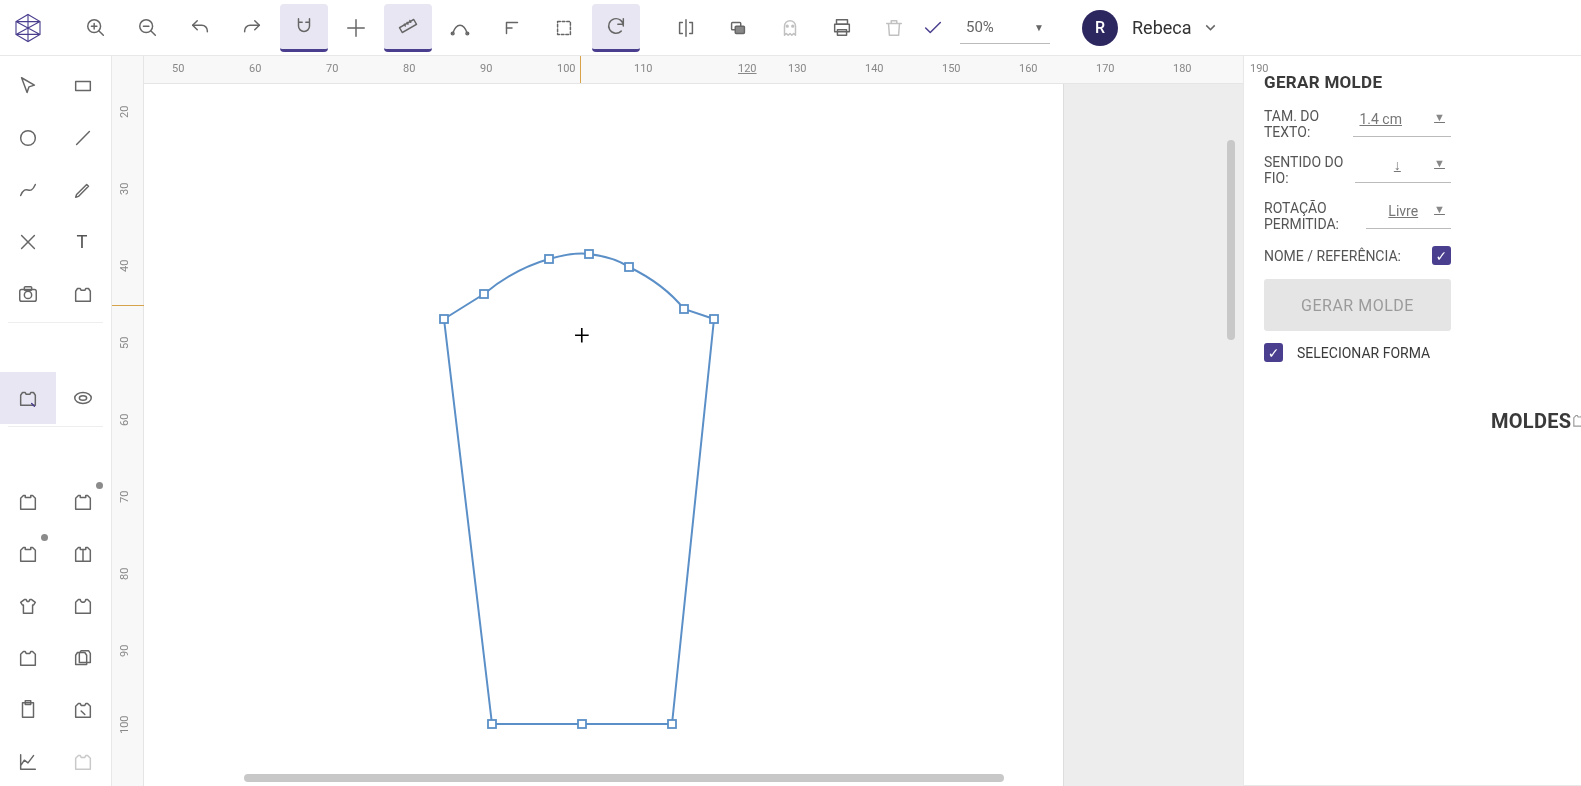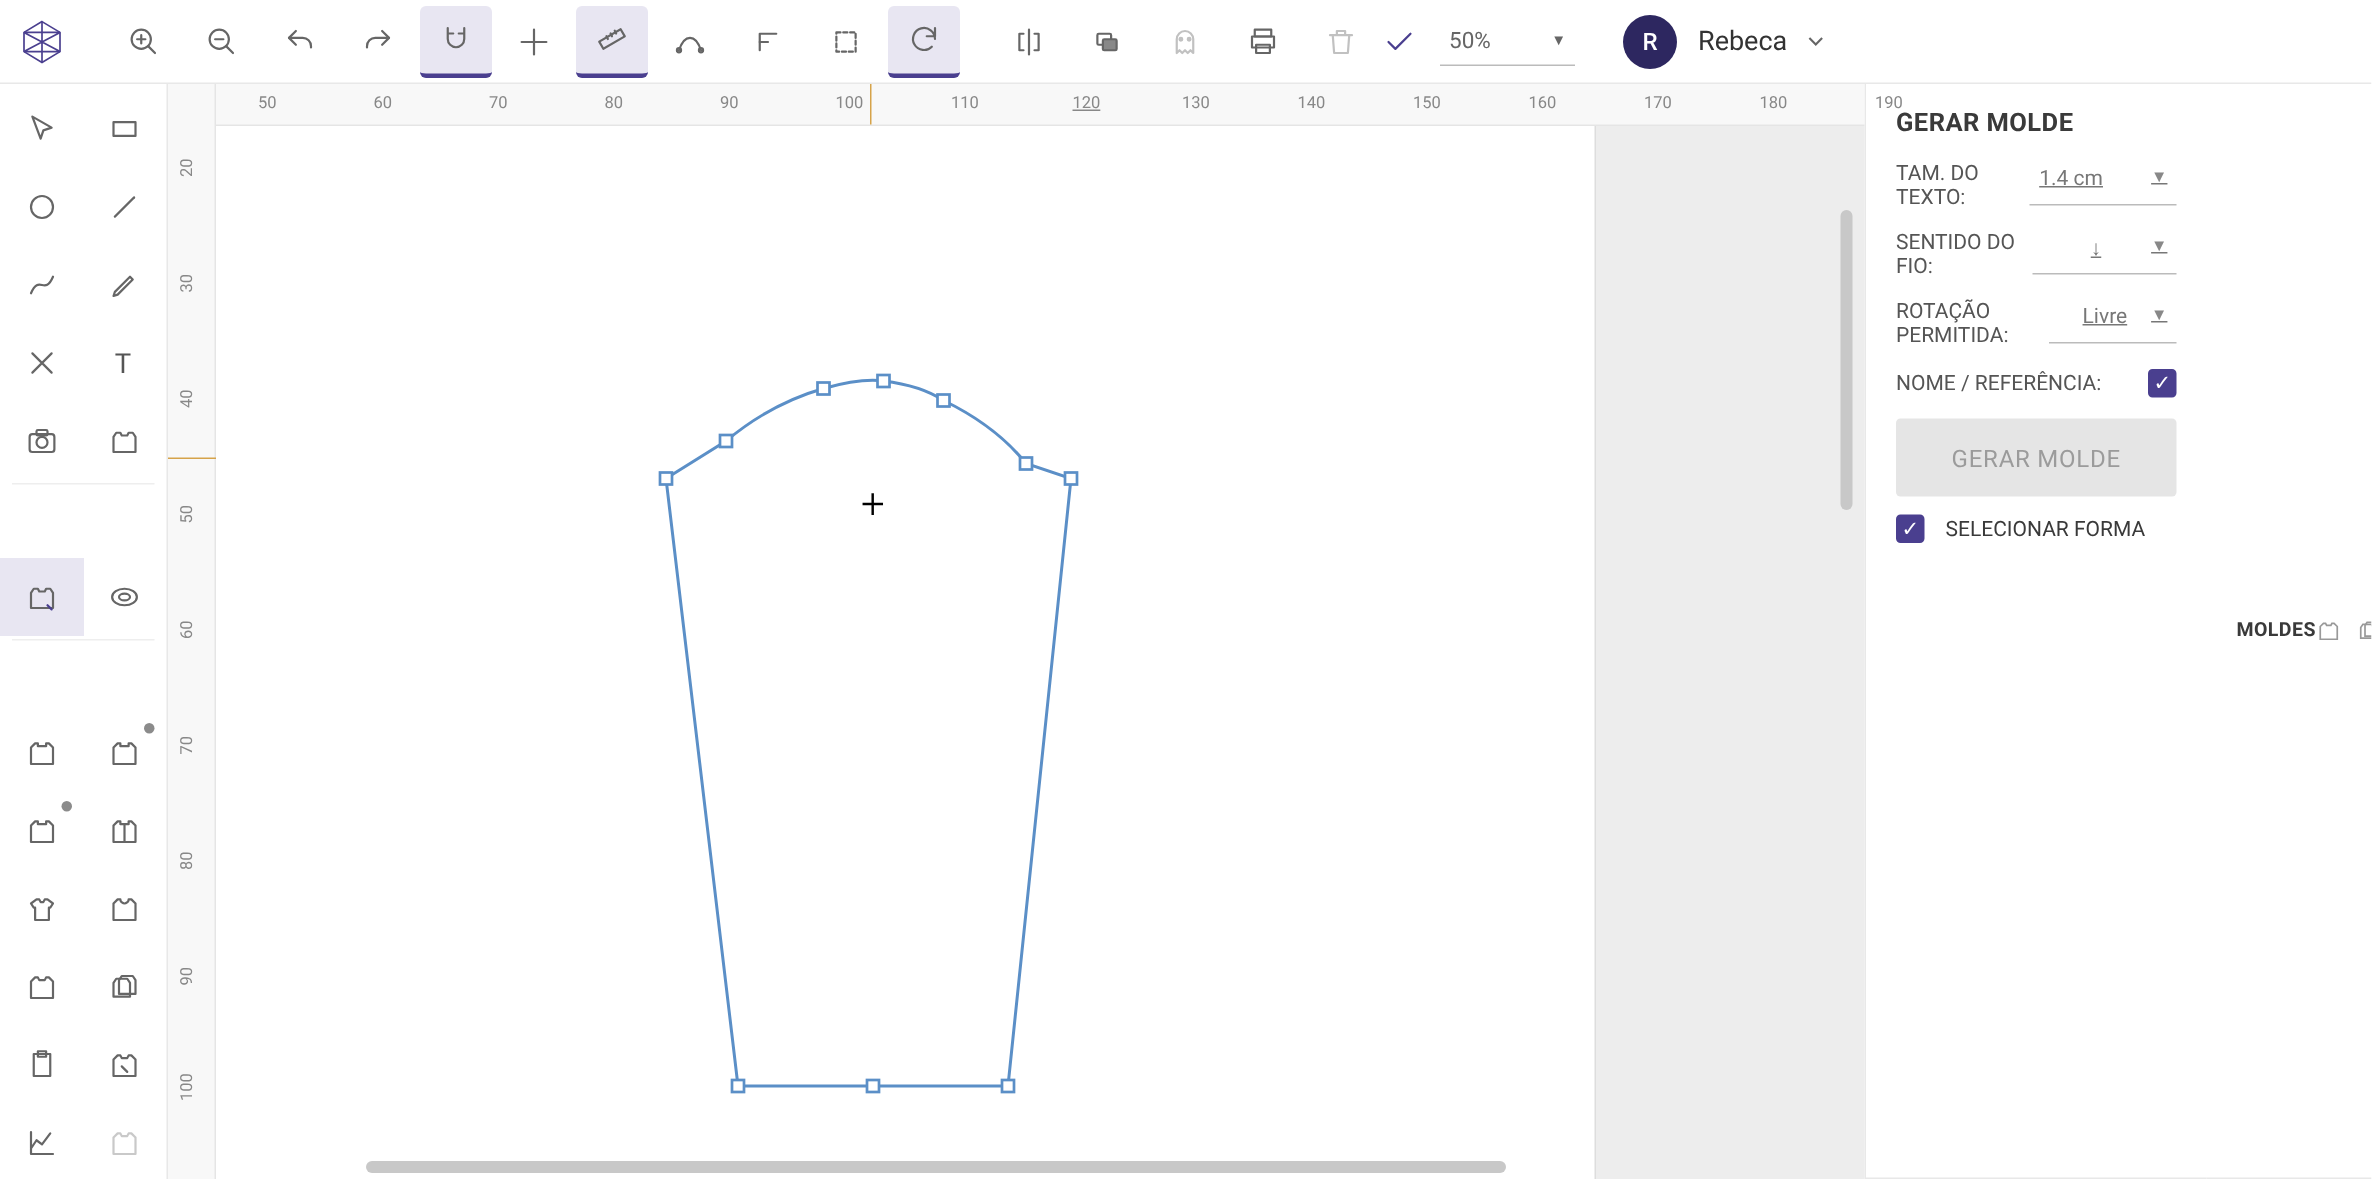--- a/index.html
+++ b/index.html
@@ -47,21 +47,21 @@
 .rpanel h2 { font-size: 17px; font-weight: 700; color: #3a3a3a; letter-spacing: 0.3px; margin-bottom: 16px; }
 .prop-row { display: flex; align-items: center; justify-content: space-between; margin-bottom: 14px; font-size: 14px; color: #555; }
 .prop-row .field { width: 112px; height: 26px; border-bottom: 1px solid #bbb; display: flex; align-items: flex-start; justify-content: space-between; padding: 0 6px; font-size: 14px; color: #777; text-decoration: underline; }
 .prop-row .chev { font-size: 11px; color: #888; }
 .chk { width: 19px; height: 19px; border: 2px solid #4a3f8f; border-radius: 3px; display: inline-flex; align-items: center; justify-content: center; }
 .chk.checked { background: #4a3f8f; color: #fff; }
 .chk.unchecked { border-color: #888; }
 .big-btn { width: 100%; height: 52px; background: #e5e5e5; color: #9b9b9b; font-size: 16px; letter-spacing: 0.5px; display: flex; align-items: center; justify-content: center; border-radius: 3px; margin: 8px 0 12px; cursor: pointer; }
 .check-row { display: flex; align-items: center; gap: 14px; font-size: 14px; color: #3a3a3a; margin: 10px 0; }
 .moldes-head { display: flex; align-items: center; justify-content: space-between; padding: 14px 20px; border-bottom: 1px solid #e8e8e8; }
-.moldes-head h2 { margin: 0; font-size: 13px; }
+.moldes-head h2 { margin: 0; font-size: 20px; }
 .moldes-head .icons { display: flex; gap: 10px; color: #888; align-items: center; }
 .moldes-grid { display: flex; gap: 10px; padding: 12px 14px; }
 .molde-card { flex: 1; border: 1px solid #e5e5e5; border-radius: 4px; padding: 8px; display: flex; flex-direction: column; align-items: center; }
 .molde-card .row-icons { display: flex; gap: 9px; color: #777; font-size: 15px; margin-bottom: 8px; align-self: flex-start; }
 .help-row { padding: 14px 20px; font-size: 14px; font-weight: 700; color: #3a3a3a; border-top: 1px solid #e8e8e8; }
 
 svg { display: block; }
 .ic { width: 22px; height: 22px; stroke: currentColor; stroke-width: 1.6; fill: none; stroke-linecap: round; stroke-linejoin: round; }
 .ic-sm { width: 17px; height: 17px; }
 </style>
@@ -343,21 +343,21 @@
       </div>
     <div class="hruler">
       <div class="guide-h" style="left:436px"></div>
     <span class="tick" style="left: 28px;">50</span>
         <span class="tick" style="left: 105px;">60</span>
         <span class="tick" style="left: 182px;">70</span>
         <span class="tick" style="left: 259px;">80</span>
         <span class="tick" style="left: 336px;">90</span>
         <span class="tick" style="left: 413px;">100</span>
         <span class="tick" style="left: 490px;">110</span>
-        <span class="tick" style="left: 571px; text-decoration: underline;">120</span>
+        <span class="tick" style="left: 594px; text-decoration: underline;">120</span>
         <span class="tick" style="left: 644px;">130</span>
         <span class="tick" style="left: 721px;">140</span>
         <span class="tick" style="left: 798px;">150</span>
         <span class="tick" style="left: 875px;">160</span>
         <span class="tick" style="left: 952px;">170</span>
         <span class="tick" style="left: 1029px;">180</span>
         <span class="tick" style="left: 1106px;">190</span>
       </div>
     <div class="canvas">
       <div class="page">

